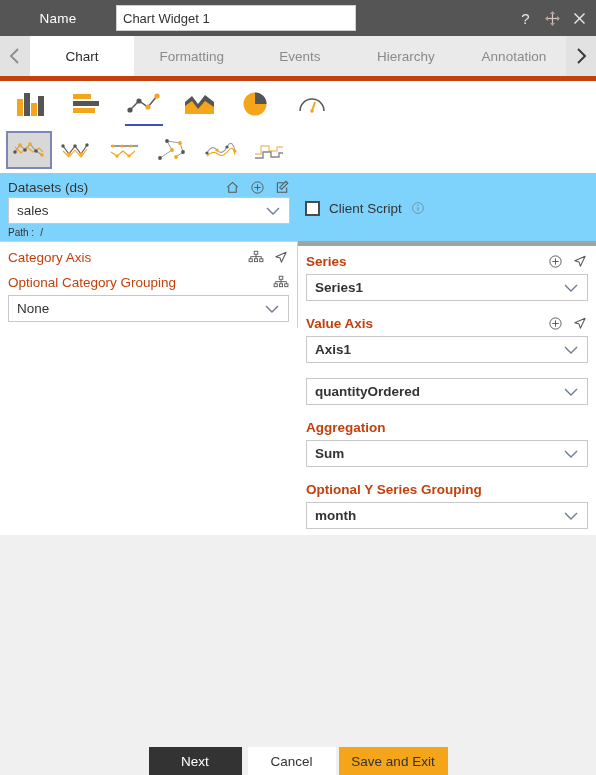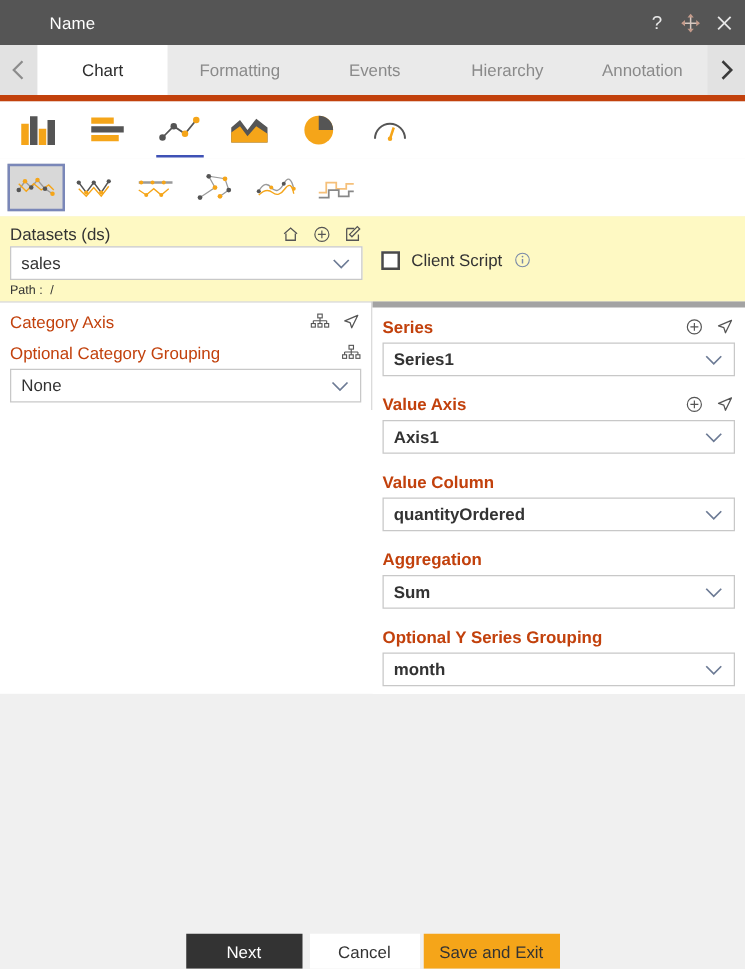--- a/index.html
+++ b/index.html
@@ -66,21 +66,21 @@
     padding-left:6px;
   }
   .sub-item{
     width:46px;height:38px;display:flex;align-items:center;justify-content:center;
     margin-right:2px;box-sizing:border-box;
   }
   .sub-item.sel{
     background:#d8d8d8;border:2px solid #7a87b8;
   }
   
-  .ds-block{background:#fef9c3;padding:4px 0 0 0;position:relative;height:64px;}
+  .ds-block{background:#7dd3fc;padding:4px 0 0 0;position:relative;height:64px;}
   .ds-head{display:flex;align-items:center;width:290px;padding-left:8px;height:20px;}
   .ds-head .lbl{font-size:13.5px;color:#333;}
   .ds-icons{margin-left:auto;display:flex;gap:10px;padding-right:8px;color:#555;}
   .sel-box{
     width:282px;height:27px;box-sizing:border-box;background:#fff;
     border:1px solid #c8c8c8;display:flex;align-items:center;
     padding:0 6px 0 8px;margin-left:8px;font-size:13.5px;color:#333;gap:18px;
   }
   .sel-box .cv{margin-left:auto;color:#6d7b95;}
   .path{padding-left:8px;font-size:10px;color:#333;margin-top:3px;}
@@ -122,20 +122,21 @@
   .btn-light{background:#ffffff;color:#333333;width:88px;}
   .btn-amber{background:#f5a519;color:#333333;width:109px;}
   .btn-gapsmall{width:3px;}
   svg{display:block;}
 </style>
 </head>
 <body>
 
 <div class="titlebar">
   <div class="title-label">Name</div>
+  <div class="title-input">Chart Widget 1</div>
   <div class="title-ctrls">
     <span class="tc">
       <svg width="17" height="17" viewBox="0 0 17 17">
           <text x="8.5" y="13.5" font-size="15" fill="#e8e8e8" text-anchor="middle" font-family="Liberation Sans, sans-serif">?</text>
         </svg>
     </span>
     <span class="tc">
       <svg width="17" height="17" viewBox="0 0 17 17">
         <g stroke="#d8c8c0" stroke-width="1.2" fill="none">
           <line x1="8.5" y1="2" x2="8.5" y2="15"></line>
@@ -461,23 +462,20 @@
           <svg width="20" height="12" viewBox="0 0 20 12">
               <polyline points="4,3 10,9 16,3" fill="none" stroke="#6d7b95" stroke-width="1.4"></polyline>
             </svg>
         </span>
       </div>
     </div>
 
     <div class="gap"></div>
 
     <div class="fld">
-      <div class="fld-head">
-        <span class="lbl">Value Column</span>
-      </div>
       <div class="inp">
         <span>quantityOrdered</span>
         <span class="cv">
           <svg width="20" height="12" viewBox="0 0 20 12">
               <polyline points="4,3 10,9 16,3" fill="none" stroke="#6d7b95" stroke-width="1.4"></polyline>
             </svg>
         </span>
       </div>
     </div>
 

